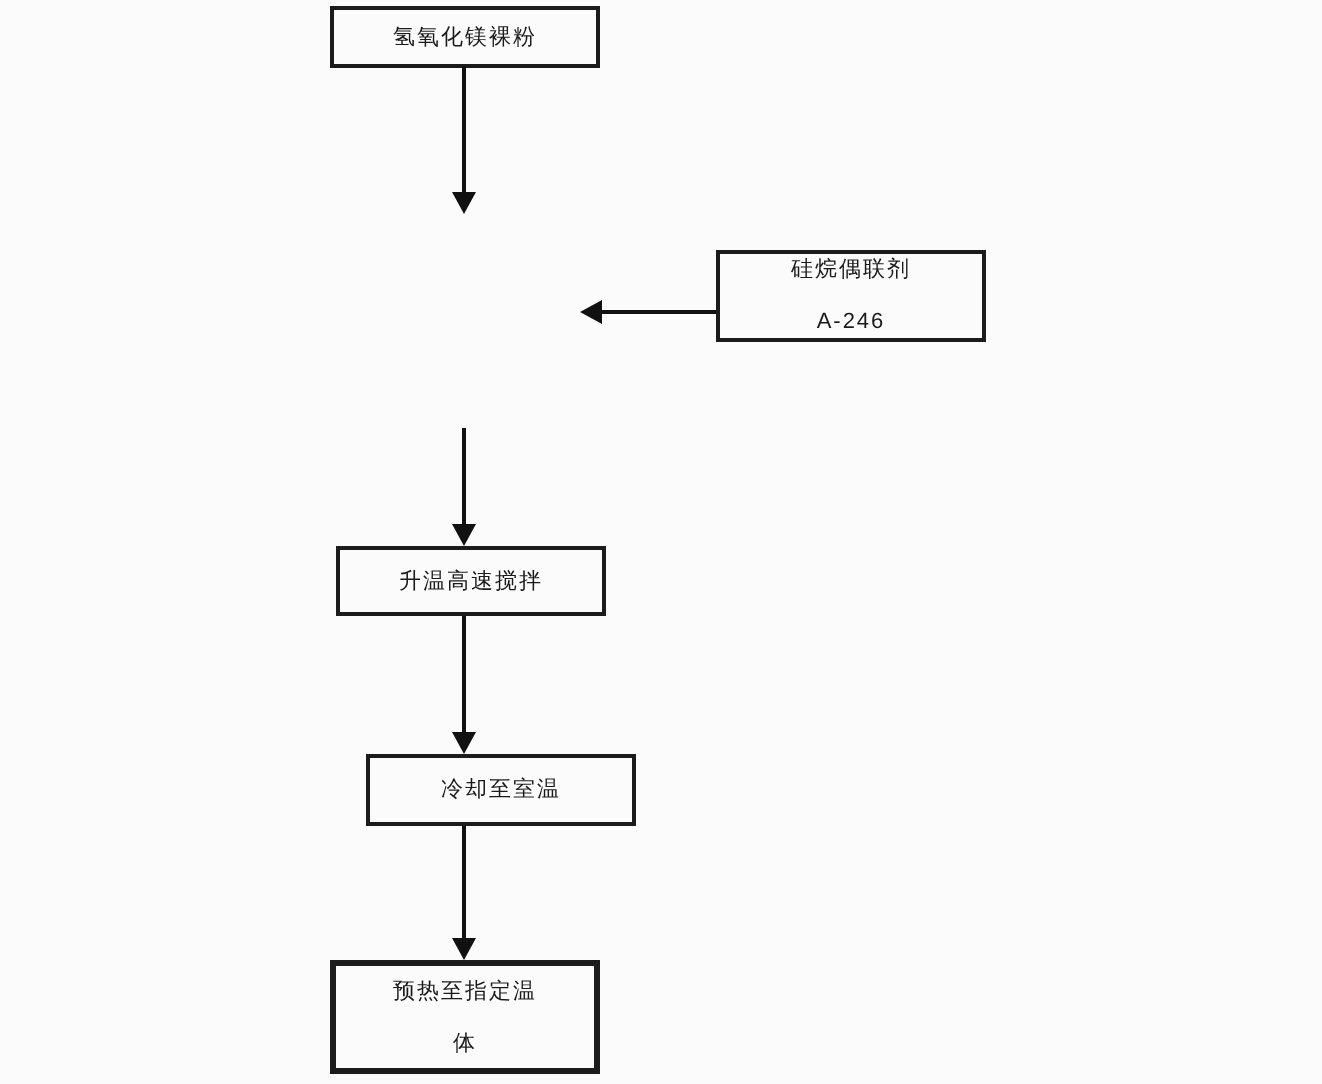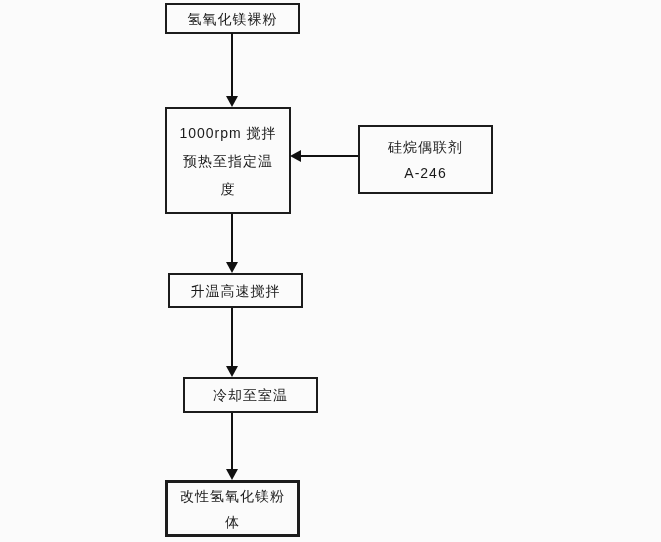--- a/index.html
+++ b/index.html
@@ -19,30 +19,30 @@
   .node {
     position: absolute;
     box-sizing: border-box;
     border: 2px solid #1c1c1c;
     background: #fbfbfb;
     display: flex;
     flex-direction: column;
     align-items: center;
     justify-content: center;
     text-align: center;
-    font-size: 14px;
+    font-size: 11px;
     line-height: 26px;
     letter-spacing: 1px;
   }
   .node .line { white-space: nowrap; }
 
   
   .n-raw      { left: 165px; top: 3px;   width: 135px; height: 31px; }
   .n-preheat  { left: 165px; top: 107px; width: 126px; height: 107px; line-height: 28px; }
-  .n-agent    { left: 358px; top: 125px; width: 135px; height: 69px; }
+  .n-agent    { left: 358px; top: 125px; width: 135px; height: 46px; }
   .n-heat     { left: 168px; top: 273px; width: 135px; height: 35px; }
   .n-cool     { left: 183px; top: 377px; width: 135px; height: 36px; }
   .n-product  { left: 165px; top: 480px; width: 135px; height: 57px; border-width: 3px; }
 
   
   .vline {
     position: absolute;
     width: 2px;
     background: #111111;
     left: 231px;
@@ -83,25 +83,20 @@
 
 <div class="canvas">
 
   <div class="node n-raw">
     <div class="line">氢氧化镁裸粉</div>
   </div>
 
   <div class="vline a1-line"></div>
   <div class="head-down a1-head"></div>
 
-  <div class="node n-preheat">
-    <div class="line">1000rpm 搅拌</div>
-    <div class="line">预热至指定温</div>
-    <div class="line">度</div>
-  </div>
 
   <div class="node n-agent">
     <div class="line">硅烷偶联剂</div>
     <div class="line">A-246</div>
   </div>
 
   <div class="hline a5-line"></div>
   <div class="head-left a5-head"></div>
 
   <div class="vline a2-line"></div>
@@ -115,17 +110,17 @@
   <div class="head-down a3-head"></div>
 
   <div class="node n-cool">
     <div class="line">冷却至室温</div>
   </div>
 
   <div class="vline a4-line"></div>
   <div class="head-down a4-head"></div>
 
   <div class="node n-product">
-    <div class="line">改性氢氧化镁粉</div>
+    <div class="line">预热至指定温</div>
     <div class="line">体</div>
   </div>
 
 </div>
 
 </body></html>

